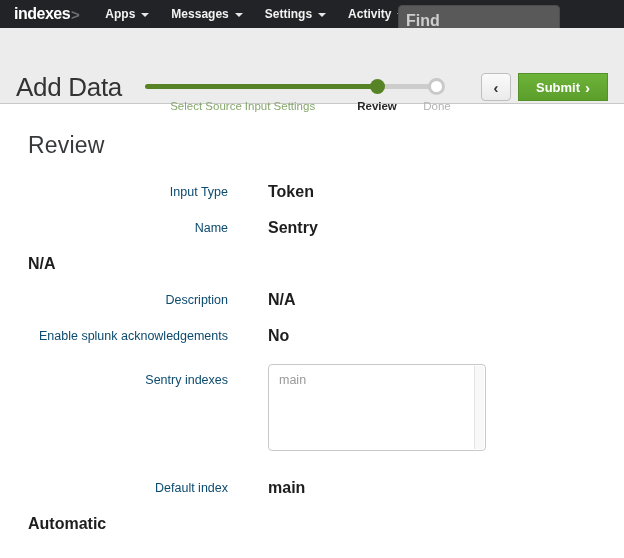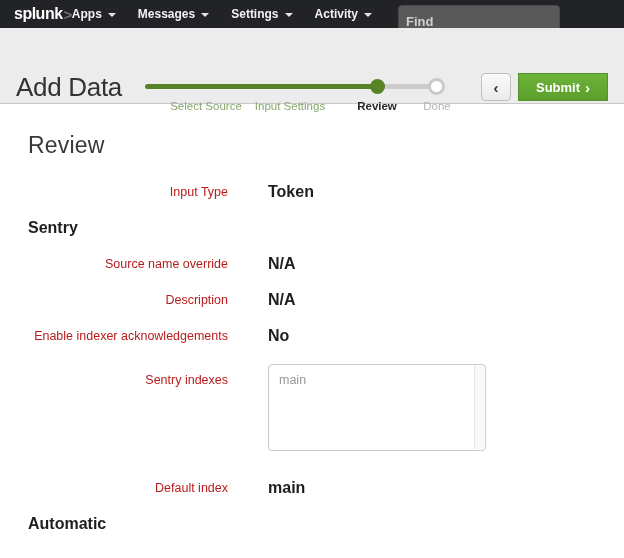--- a/index.html
+++ b/index.html
@@ -5,29 +5,29 @@
   * { margin:0; padding:0; box-sizing:border-box; }
   html,body { width:624px; height:558px; background:#fff; overflow:hidden;
               font-family:"Liberation Sans", sans-serif; }
 
   
   .navbar { position:relative; width:624px; height:28px; background:#222326;
             display:flex; align-items:center; }
   .logo { margin-left:14px; font-size:16px; font-weight:bold; color:#fff;
           letter-spacing:-0.5px; display:flex; align-items:center; }
   .logo .logo-caret { color:#6f7074; font-weight:bold; margin-left:1px; font-size:15px; }
-  .nav-menus { display:flex; align-items:center; }
+  .nav-menus { display:flex; align-items:center; margin-left:26px; }
   .nav-item { color:#f2f2f2; font-size:12px; font-weight:bold; margin-right:22px;
               display:flex; align-items:center; cursor:pointer; }
   .caret-down { width:0; height:0; border-left:4px solid transparent;
                 border-right:4px solid transparent; border-top:4px solid #e6e6e6;
                 display:inline-block; margin-left:6px; margin-top:2px; }
   .find-input { position:absolute; left:398px; top:5px; width:162px; height:32px;
                 background:#595959; border:1px solid #4b4b4b; border-radius:4px;
-                color:#d6d6d6; font-size:13px; padding:0 7px; outline:none;
+                color:#d6d6d6; font-size:16px; padding:0 7px; outline:none;
                 font-family:"Liberation Sans", sans-serif; }
   .find-input::placeholder { color:#cfcfcf; opacity:1; font-weight:bold; }
 
   
   .wizard-header { position:relative; width:624px; height:76px; background:#ececec;
                    border-bottom:1px solid #c8c8c8; }
   .page-title { position:absolute; left:16px; top:44px; font-size:26px; color:#333;
                 font-weight:400; letter-spacing:-0.3px; }
   .track-complete { position:absolute; left:145px; top:56px; width:232px; height:5px;
                     background:#578327; border-radius:3px; }
@@ -35,58 +35,58 @@
                      background:#cccccc; }
   .step-dot { position:absolute; left:370px; top:51px; width:15px; height:15px;
               border-radius:50%; background:#578327; }
   .step-ring { position:absolute; left:428px; top:50px; width:17px; height:17px;
                border-radius:50%; background:#fff; border:3px solid #c9c9c9; }
   .step-label { position:absolute; top:72px; transform:translateX(-50%);
                 font-size:11.5px; white-space:nowrap; }
   .step-label.complete { color:#86a76c; }
   .step-label.active   { color:#272727; font-weight:bold; }
   .step-label.upcoming { color:#b3b3b3;text-align:right; }
-  .sl-0 { left:186px;margin-left:20px; } .sl-1 { left:290px; } .sl-2 { left:377px; } .sl-3 { left:437px; }
+  .sl-0 { left:186px;margin-left:20px; } .sl-1 { left:280px; } .sl-2 { left:377px; } .sl-3 { left:437px; }
 
   .back-button { position:absolute; left:481px; top:45px; width:30px; height:28px;
                  background:linear-gradient(#fafafa,#ebebeb); border:1px solid #bfbfbf;
                  border-radius:4px; color:#333; font-size:15px; cursor:pointer;
                  display:flex; align-items:center; justify-content:center;
                  font-family:"Liberation Sans", sans-serif; }
   .submit-button { position:absolute; left:518px; top:45px; width:90px; height:28px;
                    background:linear-gradient(#6db339,#5c9e2b); border:1px solid #53922a;
                    border-radius:0; color:#fff; font-size:13px; font-weight:bold;
                    cursor:pointer; display:flex; align-items:center; justify-content:center;
                    font-family:"Liberation Sans", sans-serif; }
   .submit-button .chev, .back-button .chev { font-size:15px; font-weight:bold; }
   .submit-button .chev { margin-left:5px; }
 
   
   .content { padding:26px 0 0 28px; }
   .review-heading { font-size:23px; font-weight:400; color:#37393b; line-height:30px;
                     margin-bottom:24px; letter-spacing:0.2px; }
   .field-row { display:flex; margin-bottom:20px; }
-  .field-label { width:200px; text-align:right; margin-right:40px; color:#b91c1c;
+  .field-label { width:200px; text-align:right; margin-right:40px; color:#0c4a6e;
                  font-size:12.5px; line-height:16px; }
   .field-value { font-size:16px; font-weight:bold; color:#1d1d1d; line-height:16px; }
   .row-textbox { margin-bottom:29px; }
   .row-textbox .field-label { padding-top:8px; }
   .indexes-box { position:relative; width:218px; height:87px; background:#fff;
                  border:1px solid #c9c9c9; border-radius:4px; overflow:hidden; }
   .indexes-box .box-text { padding:8px 10px; font-size:12.5px; color:#999; }
   .fake-scrollbar { position:absolute; top:1px; right:1px; bottom:1px; width:10px;
                     background:#f8f8f8; border-left:1px solid #e4e4e4;
                     border-radius:0 3px 3px 0; }
 </style>
 </head>
 <body>
 
 <div class="navbar">
   <div class="logo">
-    <span>splunk</span>
+    <span>indexes</span>
     <span class="logo-caret">&gt;</span>
   </div>
   <div class="nav-menus">
     <div class="nav-item">
       <span>Apps</span>
       <span class="caret-down"></span>
     </div>
     <div class="nav-item">
       <span>Messages</span>
       <span class="caret-down"></span>
@@ -127,35 +127,35 @@
 
 <div class="content">
   <div class="review-heading">Review</div>
 
   <div class="field-row">
     <div class="field-label">Input Type</div>
     <div class="field-value">Token</div>
   </div>
 
   <div class="field-row">
+    <div class="field-label">Name</div>
     <div class="field-value">Sentry</div>
   </div>
 
   <div class="field-row">
-    <div class="field-label">Source name override</div>
     <div class="field-value">N/A</div>
   </div>
 
   <div class="field-row">
     <div class="field-label">Description</div>
     <div class="field-value">N/A</div>
   </div>
 
   <div class="field-row">
-    <div class="field-label">Enable indexer acknowledgements</div>
+    <div class="field-label">Enable splunk acknowledgements</div>
     <div class="field-value">No</div>
   </div>
 
   <div class="field-row row-textbox">
     <div class="field-label">Sentry indexes</div>
     <div class="indexes-box">
       <div class="box-text">main</div>
       <div class="fake-scrollbar"></div>
     </div>
   </div>

